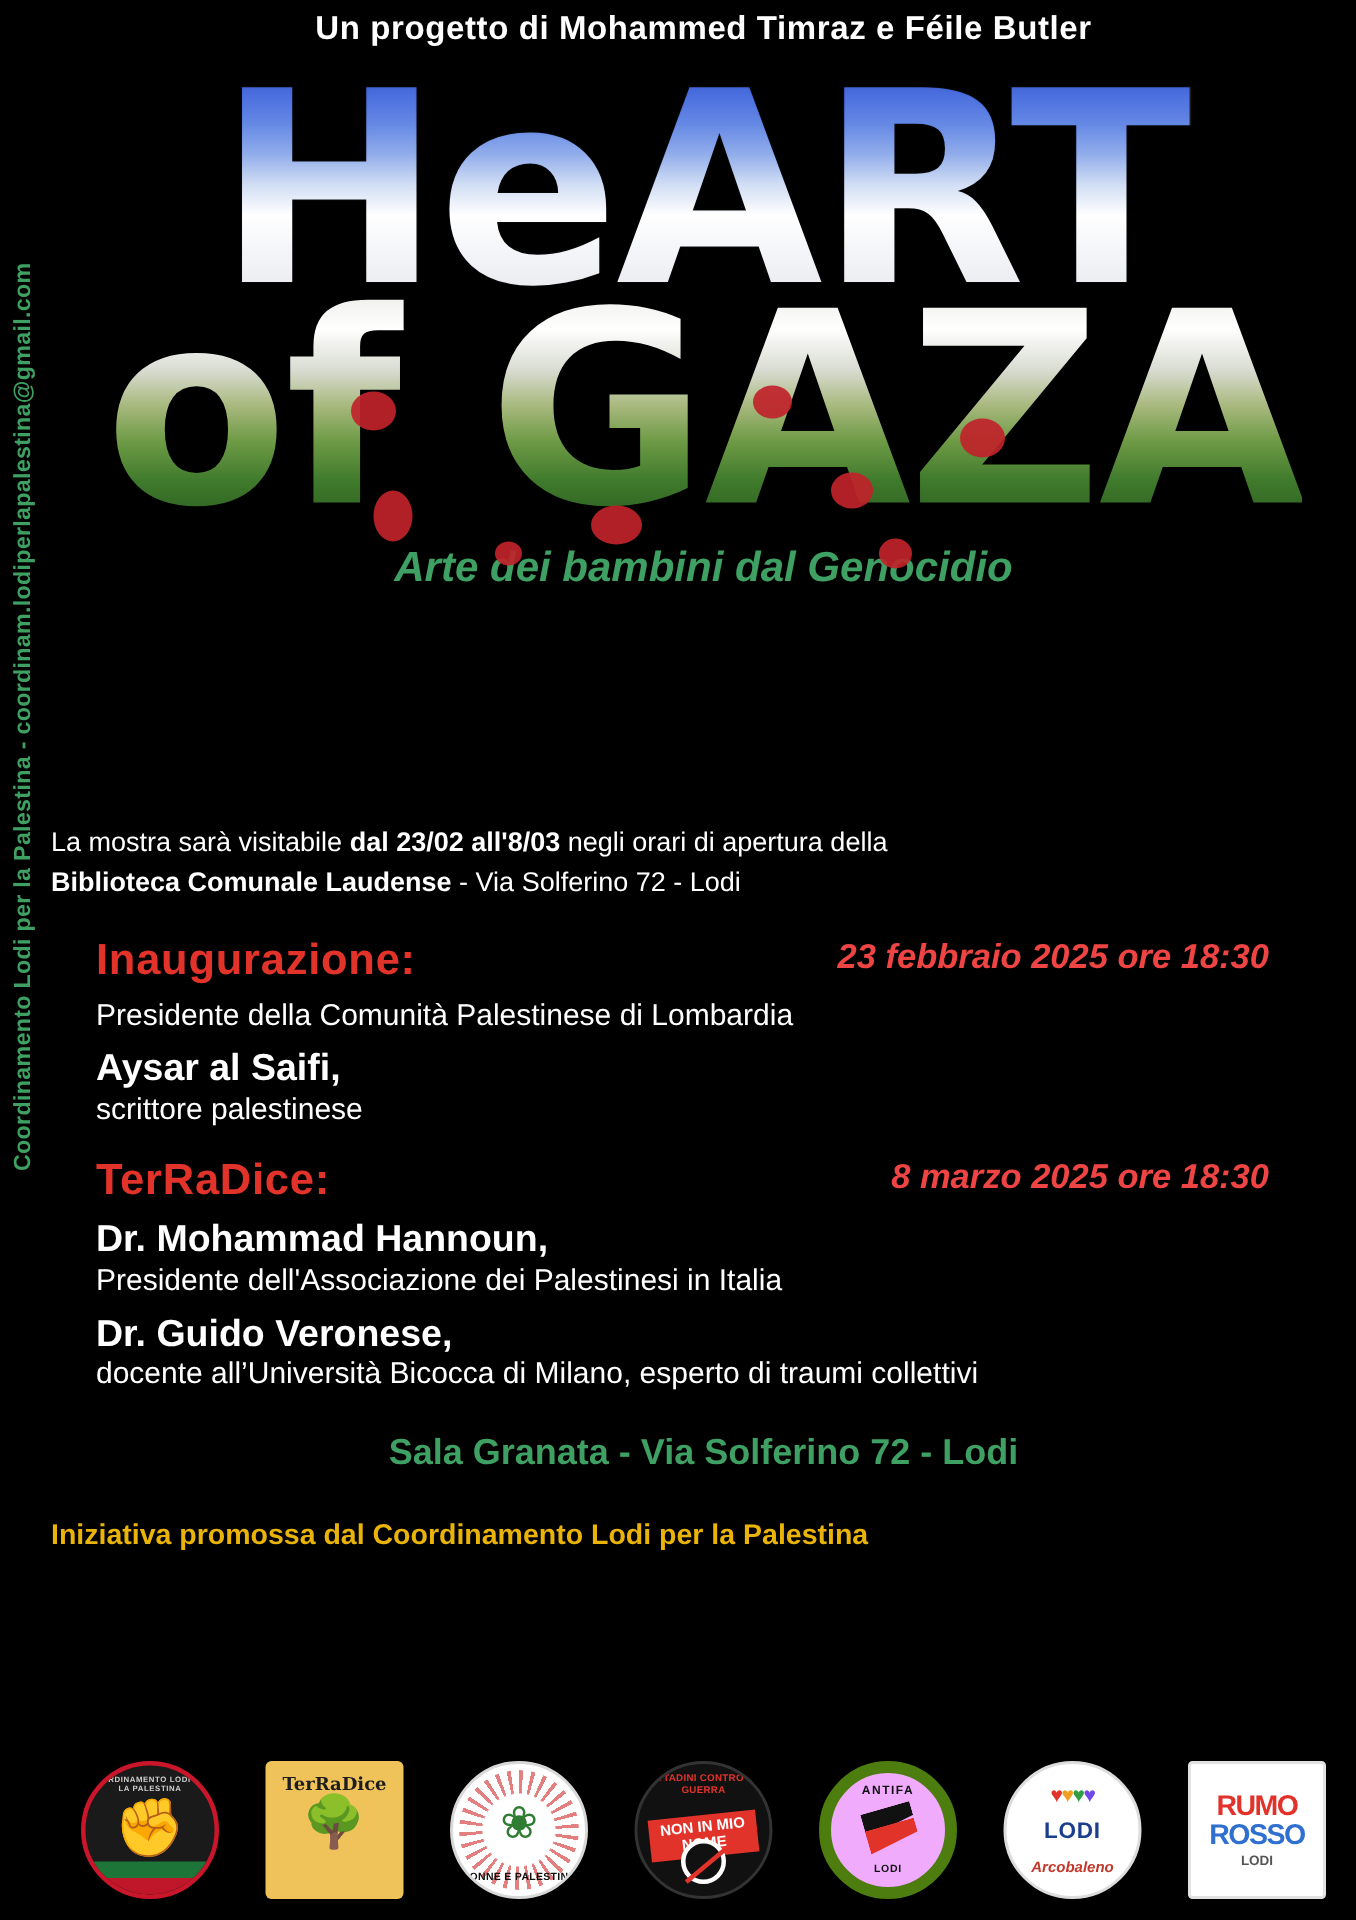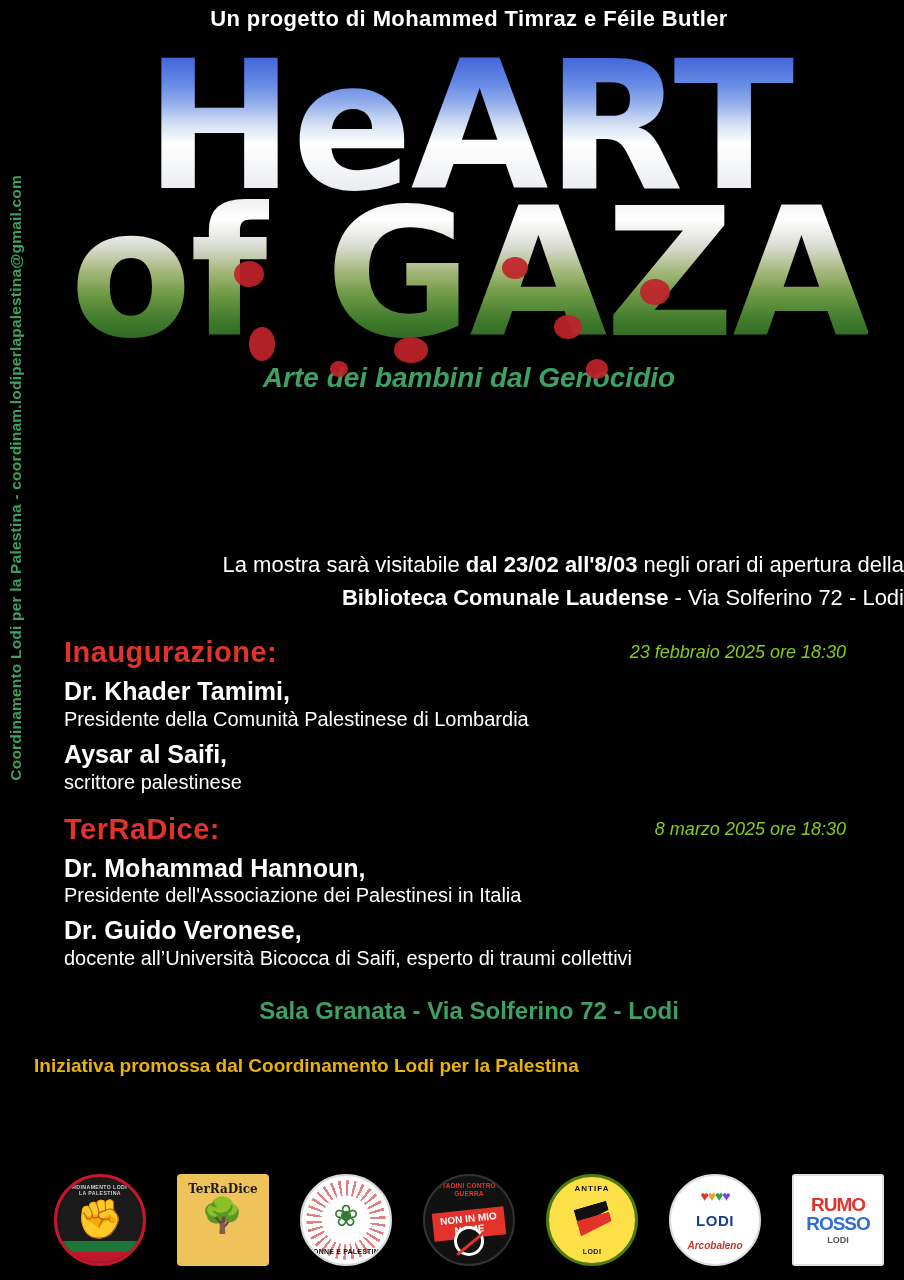--- a/index.html
+++ b/index.html
@@ -102,51 +102,51 @@
   .subtitle {
     color: #3ea062;
     font-weight: bold;
     font-style: italic;
     font-size: 28px;
     margin-top: 4px;
   }
 
   
   .info {
-    text-align: right;
-    font-size: 22px;
+    text-align: left;
+    font-size: 18px;
     line-height: 1.5;
     margin-top: 36px;
     color: #fff;
   }
   .info b { font-weight: bold; }
 
   
   .prog {
     margin-top: 22px;
     padding-left: 30px;
     padding-right: 22px;
   }
   .sec-head {
     display: flex;
-    align-items: center;
+    align-items: flex-start;
     justify-content: space-between;
     margin-top: 10px;
   }
   .sec-title {
     color: #e2332b;
     font-weight: bold;
     font-size: 29px;
     letter-spacing: 0.5px;
   }
   .sec-date {
-    color: #84cc16;
-    font-weight: normal;
+    color: #ef4444;
+    font-weight: bold;
     font-style: italic;
-    font-size: 18px;
+    font-size: 23px;
     padding-right: 36px;
   }
   .person {
     margin-top: 8px;
   }
   .person .name {
     font-weight: bold;
     font-size: 25px;
     line-height: 1.15;
   }
@@ -317,22 +317,22 @@
     position: absolute;
     left: -4px; top: 50%;
     width: 38px; height: 3px;
     background: #e2332b;
     transform: rotate(-40deg);
   }
 
   
   .l5 {
     border-radius: 50%;
-    background: #fde047;
-    border: 3px solid #4d7c0f;
+    background: #f0abfc;
+    border: 8px solid #4d7c0f;
     overflow: hidden;
     color: #111;
   }
   .l5 .top {
     position: absolute;
     left: 0; right: 0; top: 7px;
     text-align: center;
     font-size: 8px;
     font-weight: bold;
     letter-spacing: 1px;
@@ -447,41 +447,40 @@
   </div>
 
   <div class="prog">
 
     <div>
       <div class="sec-head">
         <div class="sec-title">Inaugurazione:</div>
         <div class="sec-date">23 febbraio 2025 ore 18:30</div>
       </div>
       <div class="person">
-        <div class="name">Dr. Khader Tamimi,</div>
         <div class="role">Presidente della Comunità Palestinese di Lombardia</div>
       </div>
       <div class="person">
         <div class="name">Aysar al Saifi,</div>
         <div class="role">scrittore palestinese</div>
       </div>
     </div>
 
     <div style="margin-top:18px;">
       <div class="sec-head">
         <div class="sec-title">TerRaDice:</div>
         <div class="sec-date">8 marzo 2025 ore 18:30</div>
       </div>
       <div class="person">
         <div class="name">Dr. Mohammad Hannoun,</div>
         <div class="role">Presidente dell'Associazione dei Palestinesi in Italia</div>
       </div>
       <div class="person">
         <div class="name">Dr. Guido Veronese,</div>
-        <div class="role">docente all’Università Bicocca di Saifi, esperto di traumi collettivi</div>
+        <div class="role">docente all’Università Bicocca di Milano, esperto di traumi collettivi</div>
       </div>
     </div>
 
   </div>
 
   <div class="venue">Sala Granata - Via Solferino 72 - Lodi</div>
   <div class="promo">Iniziativa promossa dal Coordinamento Lodi per la Palestina</div>
 
   <div class="logos">
 

